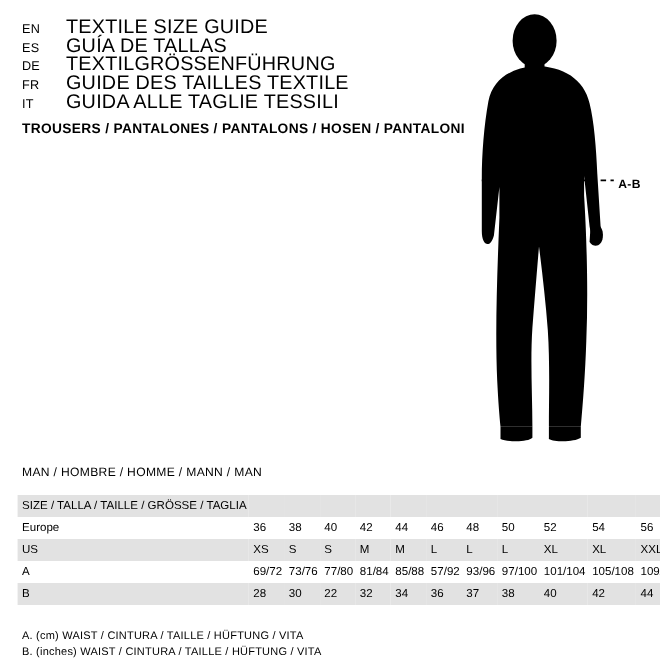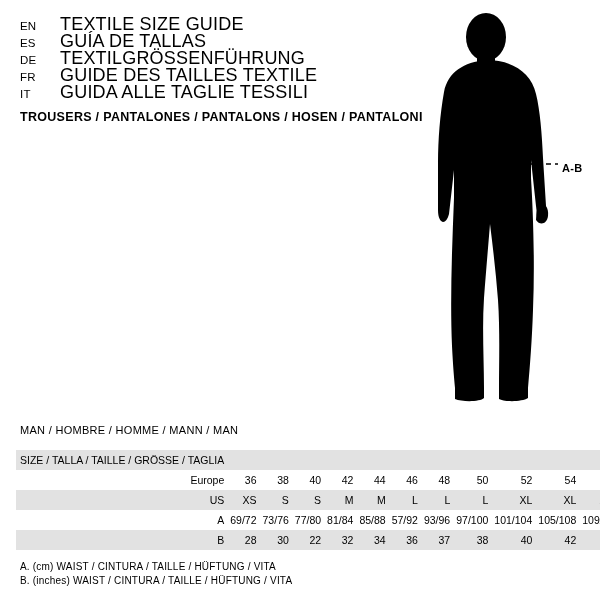--- a/index.html
+++ b/index.html
@@ -89,41 +89,40 @@
     left: 16px;
     top: 450px;
     width: 568px;
     border-collapse: collapse;
     font-size: 10.5px;
   }
   table.size-table td {
     padding: 2px 2px 2px 4px;
     height: 16px;
     white-space: nowrap;
-    text-align: right;
   }
   table.size-table tr.shaded td {
     background: #e2e2e2;
   }
   table.size-table tr.plain td {
     background: #ffffff;
   }
   td.label-col {
     width: 86px;
   }
   td.val {
     width: 48px;
     text-align: left;
   }
 
   
   .footnotes {
     position: absolute;
     left: 20px;
-    top: 560px;
+    top: 572px;
   }
   .footnote {
     font-size: 10px;
     line-height: 14px;
     letter-spacing: 0.2px;
   }
 </style>
 </head>
 <body>
 

